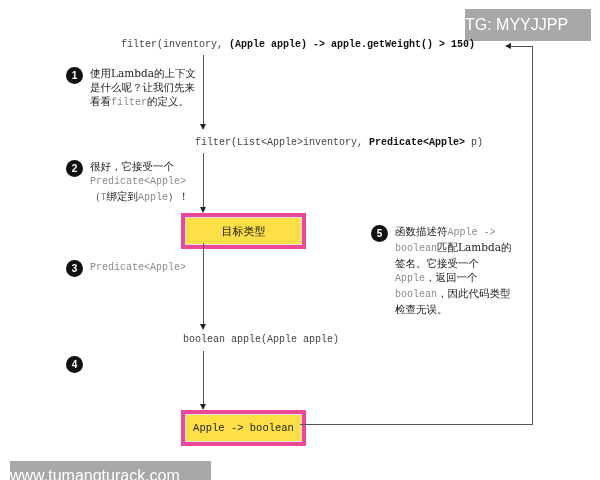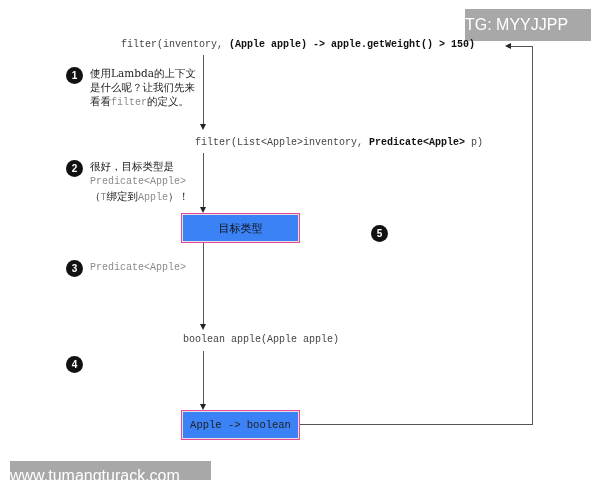--- a/index.html
+++ b/index.html
@@ -21,21 +21,21 @@
       position: absolute; width: 0; height: 0;
       border-left: 3px solid transparent; border-right: 3px solid transparent;
       border-top: 6px solid #222;
     }
     .arrow-left {
       position: absolute; width: 0; height: 0;
       border-top: 3px solid transparent; border-bottom: 3px solid transparent;
       border-right: 6px solid #222;
     }
     .box {
-      position: absolute; background: #3b82f6; border: 1px solid #ec4899;
+      position: absolute; background: #fde047; border: 4px solid #ec4899;
       box-shadow: inset 0 0 0 1px #e0e0e0;
       display: flex; align-items: center; justify-content: center;
     }
     .box-cn { font-family: "DejaVu Sans", sans-serif; font-size: 11px; color: #111; }
     .box-code { font-family: "Liberation Mono", monospace; font-size: 10.5px; color: #222; }
     .note {
       position: absolute; display: flex; align-items: flex-start;
     }
     .badge {
       width: 17px; height: 17px; border-radius: 50%; background: #111; color: #fff;
@@ -101,34 +101,37 @@
 <div class="note" style="left:66px; top:66px; width:132px;">
   <div class="badge">1</div>
   <div class="note-text">
     <span>使用Lambda的上下文是什么呢？让我们先来看看</span><span class="m">filter</span><span>的定义。</span>
   </div>
 </div>
 
 <div class="note" style="left:66px; top:159px; width:132px;">
   <div class="badge">2</div>
   <div class="note-text">
-    <span>很好，目标类型是</span><br><span class="m">Predicate&lt;Apple&gt;</span><br><span>（</span><span class="m">T</span><span>绑定到</span><span class="m">Apple</span><span>）！</span>
+    <span>很好，它接受一个</span><br><span class="m">Predicate&lt;Apple&gt;</span><br><span>（</span><span class="m">T</span><span>绑定到</span><span class="m">Apple</span><span>）！</span>
   </div>
 </div>
 
 <div class="note" style="left:66px; top:259px; width:132px;">
   <div class="badge">3</div>
   <div class="note-text">
     <span class="m">Predicate&lt;Apple&gt;</span><br>
   </div>
 </div>
 
 <div class="note" style="left:66px; top:355px; width:132px;">
   <div class="badge">4</div>
 </div>
 
 <div class="note" style="left:371px; top:224px; width:142px;">
   <div class="badge">5</div>
+  <div class="note-text">
+    <span>函数描述符</span><span class="m">Apple -&gt; boolean</span><span>匹配Lambda的签名。它接受一个</span><span class="m">Apple</span><span>，返回一个</span><span class="m">boolean</span><span>，因此代码类型检查无误。</span>
+  </div>
 </div>
 
 <div class="wm" style="left:10px; top:461px; width:201px; height:30px; font-size:16px;">
   <span>www.tumangturack.com</span>
 </div>
 
 </body></html>

